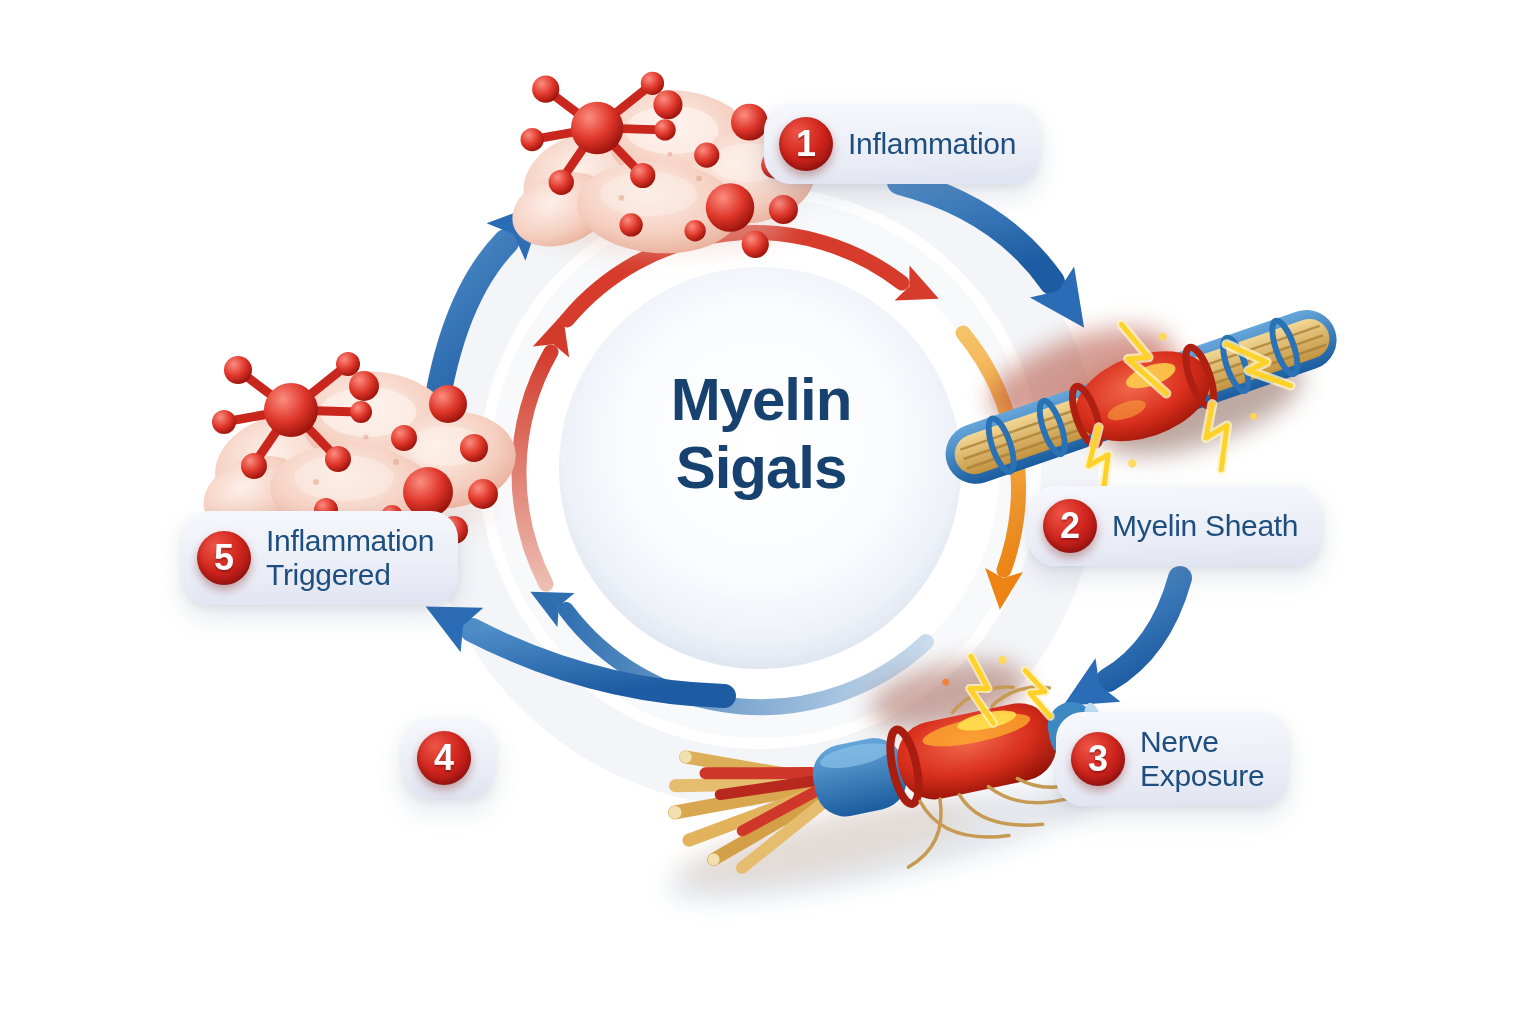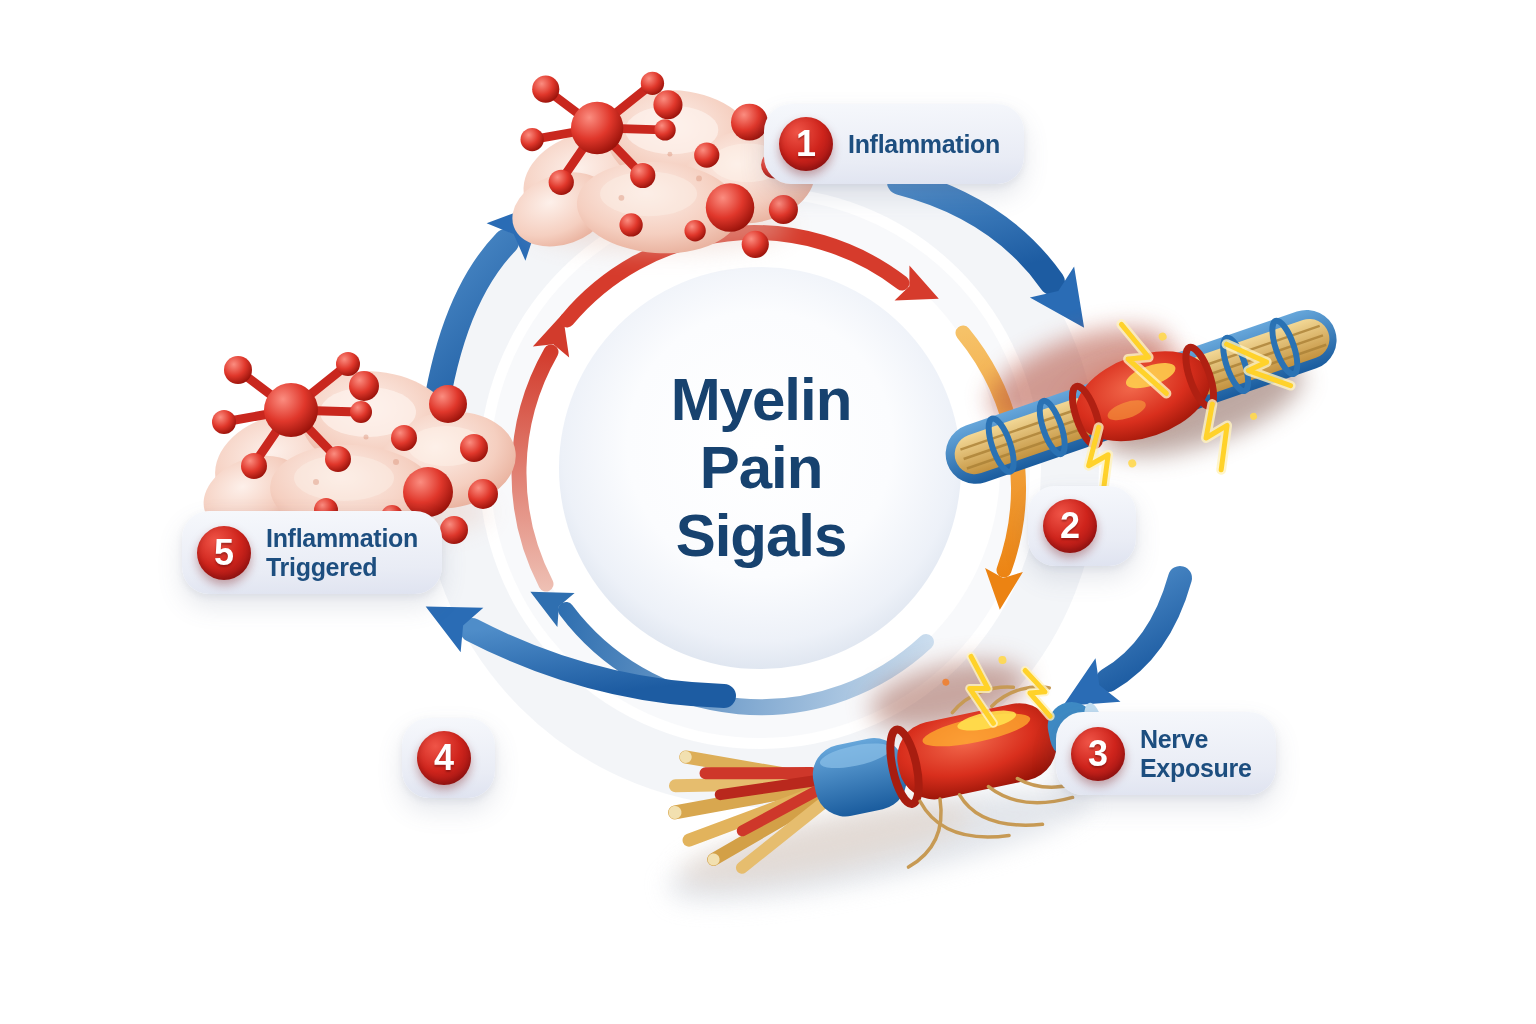--- a/index.html
+++ b/index.html
@@ -15,21 +15,21 @@
     box-shadow:0 12px 26px rgba(96,106,138,.16),0 3px 7px rgba(96,106,138,.10);
   }
   .badge{
     flex:0 0 auto;width:54px;height:54px;border-radius:50%;
     background:radial-gradient(circle at 34% 28%,#ef5447 0%,#cf241c 48%,#8a0e10 100%);
     color:#ffffff;font-size:36px;font-weight:bold;line-height:1;
     display:flex;align-items:center;justify-content:center;
     box-shadow:0 5px 10px rgba(120,18,18,.35), inset 0 -3px 6px rgba(80,5,5,.35);
     text-shadow:0 2px 2px rgba(90,8,8,.45);
   }
-  .pill-text{color:#1d4e7f;font-weight:bold;font-size:25px;line-height:1.14;letter-spacing:-.3px;white-space:nowrap;}
+  .pill-text{color:#1d4e7f;font-weight:normal;font-size:30px;line-height:1.14;letter-spacing:-.3px;white-space:nowrap;}
   .pill-text span{display:block;}
   .pill-text span:empty{display:none;}
   #center-title{
     position:absolute;z-index:1;left:560px;top:366px;width:402px;text-align:center;
     color:#17426f;font-weight:bold;font-size:60px;line-height:1.13;letter-spacing:-1px;
   }
   #center-title span{display:block;}
   
   #pill-1{left:764px;top:104px;}
   #pill-2{left:1028px;top:486px;}
@@ -283,34 +283,34 @@
           <path d="M 380 -70 L 395 -45 L 380 -47 L 395 -20"></path>
         </g>
       </g>
       <circle cx="360" cy="-85" r="4" fill="#ffd84e" opacity="0.9"></circle>
       <circle cx="300" cy="-75" r="3.5" fill="#f08030" opacity="0.9"></circle>
     </g>
   </svg>
 
   <div id="center-title">
     <span>Myelin</span>
-    <span>Pain</span>
     <span>Sigals</span>
   </div>
 
   <div class="pill" id="pill-1">
     <div class="badge">1</div>
     <div class="pill-text">
       <span>Inflammation</span>
     </div>
   </div>
 
   <div class="pill" id="pill-2">
     <div class="badge">2</div>
     <div class="pill-text">
+      <span>Myelin Sheath</span>
     </div>
   </div>
 
   <div class="pill" id="pill-3">
     <div class="badge">3</div>
     <div class="pill-text">
       <span>Nerve</span>
       <span>Exposure</span>
     </div>
   </div>

